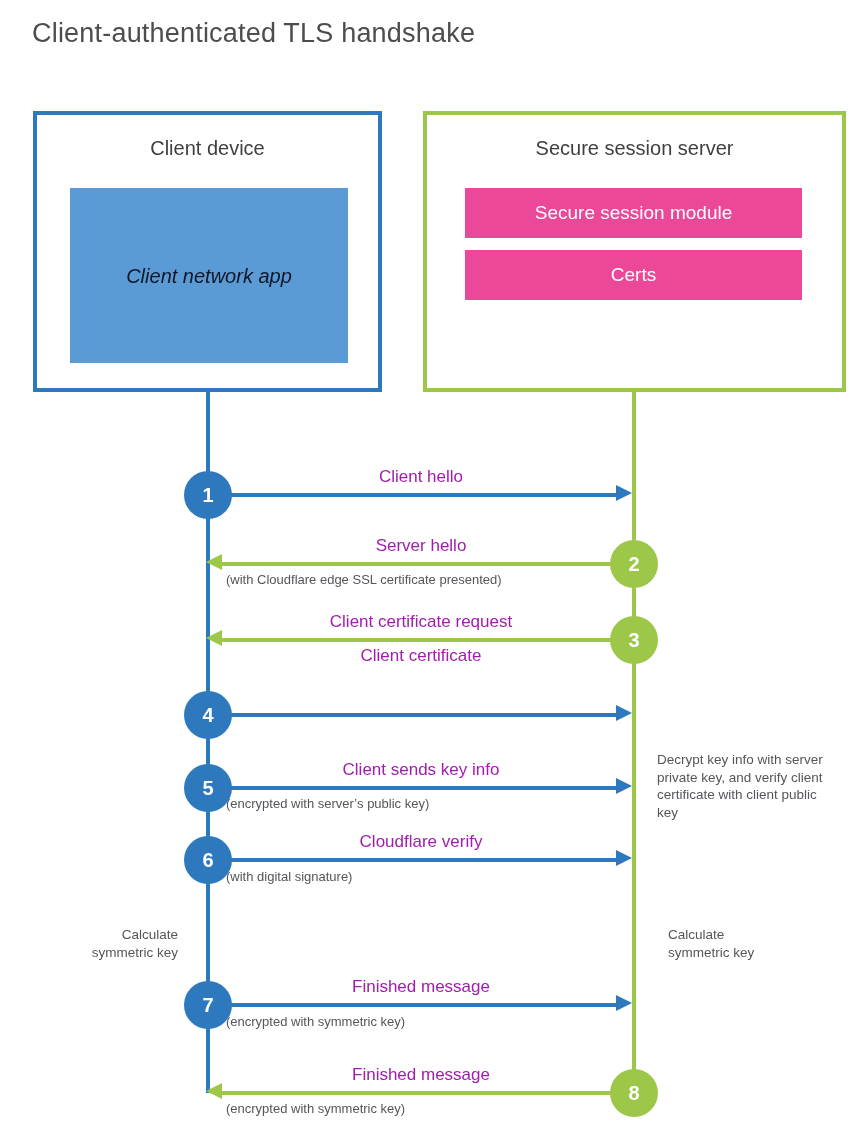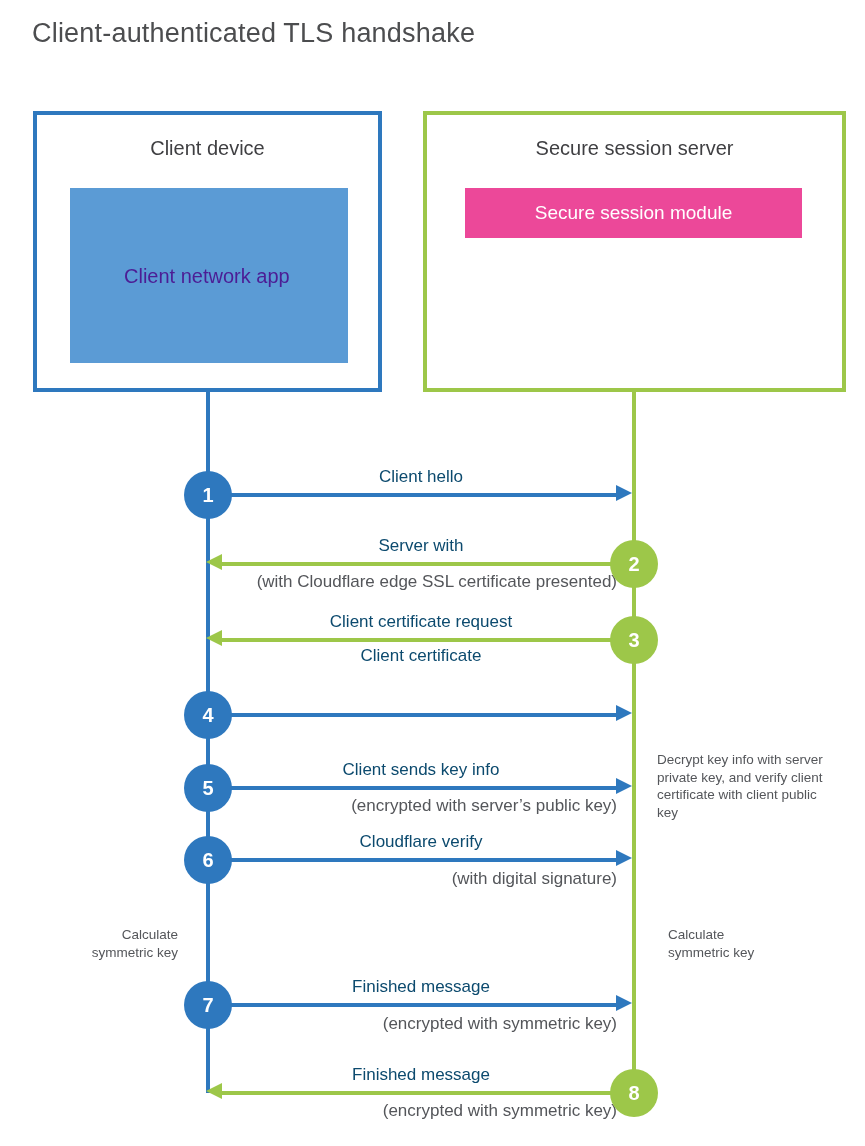--- a/index.html
+++ b/index.html
@@ -17,22 +17,22 @@
   .server-box{left:423px;width:423px;border:4px solid #9dc749;}
   .box-title{
     position:absolute;left:0;top:22px;width:100%;text-align:center;
     font-size:20px;font-weight:normal;color:#3f3f42;
   }
   .app-box{
     position:absolute;left:33px;top:73px;width:278px;height:175px;
     background:#5b9bd5;display:flex;align-items:center;justify-content:center;
   }
   .app-box span{
-    display:block;width:170px;
-    color:#4c1d95;font-size:20px;line-height:26px;
+    display:block;width:170px;text-align:center;
+    color:#0f172a;font-size:20px;line-height:26px;font-style:italic;
   }
   .bar{
     position:absolute;left:38px;width:337px;height:50px;background:#ec4899;
     display:flex;align-items:center;justify-content:center;
     color:#fff;font-size:19px;
   }
 
   
   .vline{position:absolute;width:4px;top:392px;}
   .vline.blue{left:206px;height:701px;background:#2e78be;}
@@ -58,25 +58,25 @@
     position:absolute;width:48px;height:48px;border-radius:50%;
     display:flex;align-items:center;justify-content:center;
     color:#fff;font-size:20px;font-weight:bold;
   }
   .circle.blue{background:#2e78be;left:184px;}
   .circle.green{background:#9dc749;left:610px;}
 
   
   .lbl{
     position:absolute;left:221px;width:400px;text-align:center;
-    font-size:17px;color:#0c4a6e;
+    font-size:17px;color:#a21caf;
   }
   .sub{
-    position:absolute;left:217px;width:400px;text-align:right;
-    font-size:17px;color:#54565a;
+    position:absolute;left:226px;width:400px;text-align:left;
+    font-size:13px;color:#54565a;
   }
 
   
   .note{position:absolute;font-size:13.5px;line-height:17.5px;color:#54565a;}
   .note.decrypt{left:657px;top:751px;width:166px;text-align:left;}
   .note.calc-left{left:58px;top:926px;width:120px;text-align:right;}
   .note.calc-right{left:668px;top:926px;width:120px;text-align:left;}
 </style>
 </head>
 <body>
@@ -88,36 +88,37 @@
   <div class="box client-box">
     <div class="box-title">Client device</div>
     <div class="app-box">
       <span>Client network app</span>
     </div>
   </div>
 
   <div class="box server-box">
     <div class="box-title">Secure session server</div>
     <div class="bar" style="top:73px">Secure session module</div>
+    <div class="bar" style="top:135px">Certs</div>
   </div>
 
   <div class="vline blue"></div>
   <div class="vline green"></div>
 
   <div>
     <div class="lbl" style="top:467px">Client hello</div>
     <div class="hline blue" style="top:493px;left:230px;width:388px"></div>
     <div class="head-right" style="top:485px;left:616px"></div>
     <div class="circle blue" style="top:471px">
         <span>1</span>
       </div>
   </div>
 
   <div>
-    <div class="lbl" style="top:536px">Server with</div>
+    <div class="lbl" style="top:536px">Server hello</div>
     <div class="hline green" style="top:562px;left:222px;width:390px"></div>
     <div class="head-left" style="top:554px;left:206px"></div>
     <div class="sub" style="top:572px">(with Cloudflare edge SSL certificate presented)</div>
     <div class="circle green" style="top:540px">
         <span>2</span>
       </div>
   </div>
 
   <div>
     <div class="lbl" style="top:612px">Client certificate request</div>

